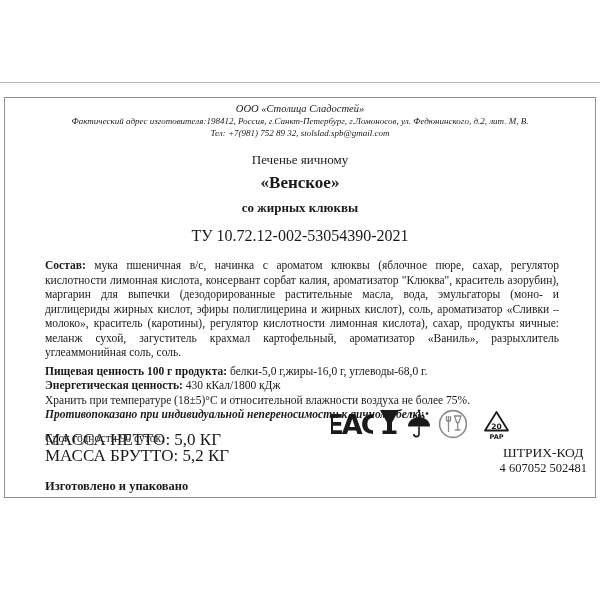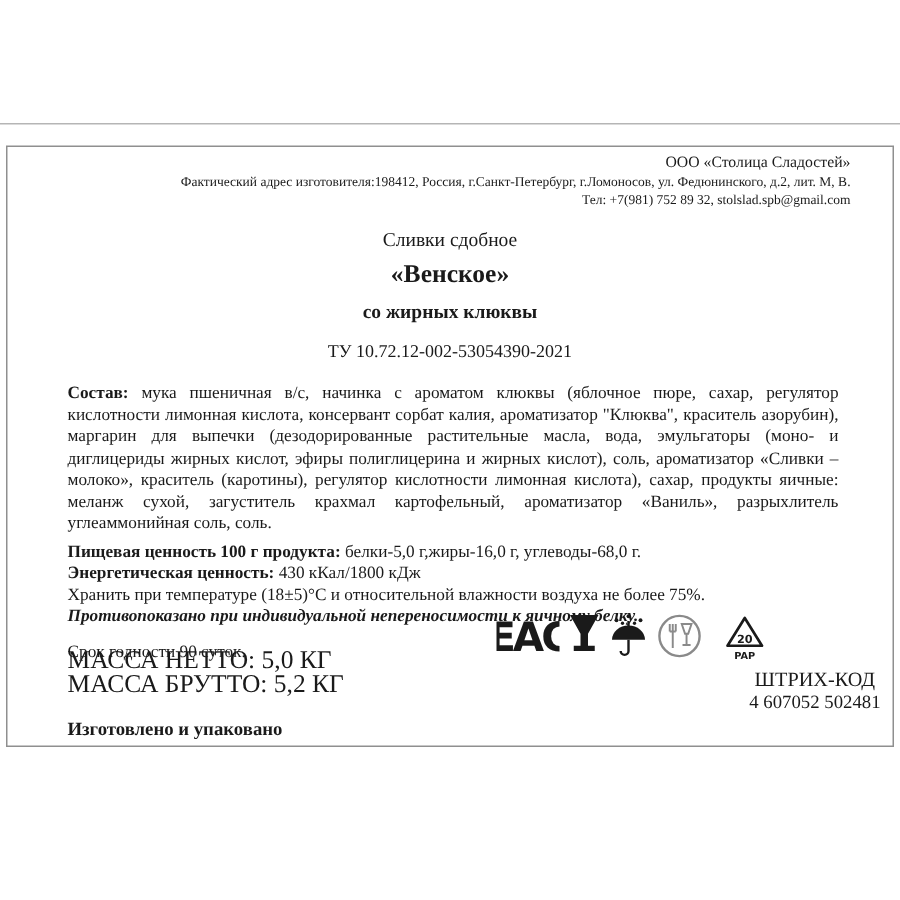--- a/index.html
+++ b/index.html
@@ -6,30 +6,30 @@
   html,body { width:600px; height:600px; background:#ffffff; overflow:hidden;
     font-family:"Liberation Serif","DejaVu Serif",serif; color:#1a1a1a; }
   .page { position:relative; width:600px; height:600px; background:#fff; }
 
   .top-rule { position:absolute; top:82px; left:0; width:600px; border-top:1px solid #b5b5b5; }
 
   .label-box { position:absolute; top:97px; left:4px; right:4px; height:401px;
     border:1px solid #8f8f8f; background:#fff; }
 
   
-  .header { text-align:right; padding:4px 28px 0 28px; }
+  .header { text-align:center; padding:4px 28px 0 28px;font-style:italic; }
   .company-name { font-size:10.5px; line-height:13px; }
   .addr { font-size:9px; line-height:12px; }
 
   
   .product { text-align:center; }
   .product-type { margin-top:13px; font-size:13px; }
   .product-name { margin-top:5px; font-size:17px; font-weight:bold; }
   .product-flavor { margin-top:7px; font-size:13px; font-weight:bold; }
-  .product-standard { margin-top:11px; font-size:12px; }
+  .product-standard { margin-top:11px; font-size:16px; }
 
   
   .main-text { padding:0 36px 0 40px; }
   .composition { margin-top:13px; font-size:11.5px; line-height:14.5px; text-align:justify; }
   .nline { font-size:11.5px; line-height:14.5px; }
   .nutrition-first { margin-top:4px; }
   .warning { font-weight:bold; font-style:italic; }
   .shelf-life { margin-top:9px; }
   b.lbl { font-weight:bold; }
 
@@ -56,21 +56,21 @@
 
   <div class="label-box">
 
     <div class="header">
       <div class="company-name">ООО «Столица Сладостей»</div>
       <div class="addr">Фактический адрес изготовителя:198412, Россия, г.Санкт-Петербург, г.Ломоносов, ул. Федюнинского, д.2, лит. М, В.</div>
       <div class="addr">Тел: +7(981) 752 89 32, stolslad.spb@gmail.com</div>
     </div>
 
     <div class="product">
-      <div class="product-type">Сливки сдобное</div>
+      <div class="product-type">Печенье яичному</div>
       <div class="product-name">«Венское»</div>
       <div class="product-flavor">со жирных клюквы</div>
       <div class="product-standard">ТУ 10.72.12-002-53054390-2021</div>
     </div>
 
     <div class="main-text">
       <p class="composition"><b class="lbl">Состав:</b> <span>мука пшеничная в/с, начинка с ароматом клюквы (яблочное пюре, сахар, регулятор кислотности лимонная кислота, консервант сорбат калия, ароматизатор "Клюква", краситель азорубин), маргарин для выпечки (дезодорированные растительные масла, вода, эмульгаторы (моно- и диглицериды жирных кислот, эфиры полиглицерина и жирных кислот), соль, ароматизатор «Сливки – молоко», краситель (каротины), регулятор кислотности лимонная кислота), сахар, продукты яичные: меланж сухой, загуститель крахмал картофельный, ароматизатор «Ваниль», разрыхлитель углеаммонийная соль, соль.</span></p>
 
       <p class="nline nutrition-first"><b class="lbl">Пищевая ценность 100 г продукта:</b> <span>белки-5,0 г,жиры-16,0 г, углеводы-68,0 г.</span></p>
 

